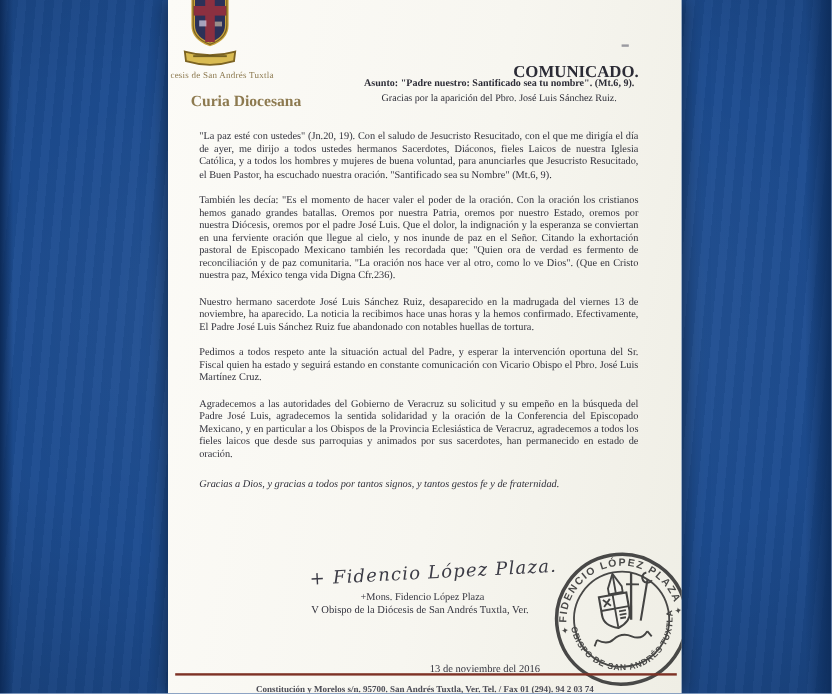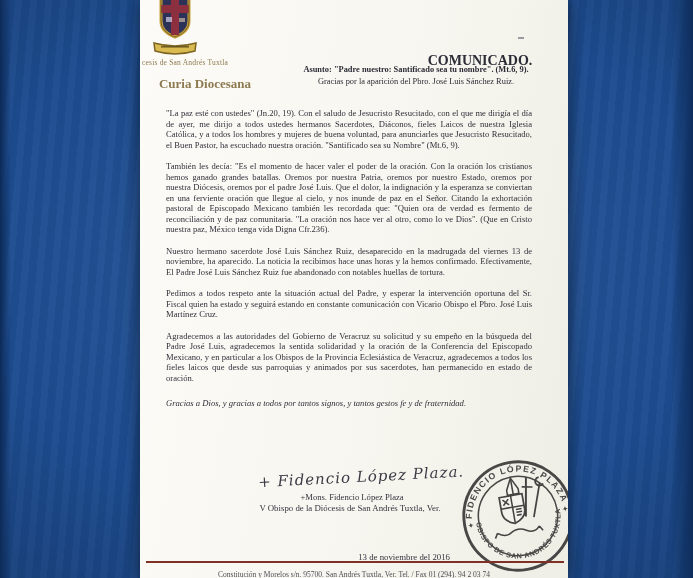--- a/index.html
+++ b/index.html
@@ -64,21 +64,21 @@
   .doc-date{ position:absolute; top:552px; left:110px; width:200px; text-align:right;
     font-size:8.8px; color:#34343e; }
 
   
   .seal{ position:absolute; top:458px; left:320px; width:116px; height:116px;
     transform:rotate(-10deg); opacity:0.85; }
 
   
   .footer-line{ position:absolute; top:561px; left:6px; width:418px; height:2px; }
   .footer-text{ position:absolute; top:570px; left:0; width:428px; text-align:center;
-    font-size:7.5px; font-weight:normal; color:#4c4c55; white-space:nowrap; }
+    font-size:7.5px; font-weight:bold; color:#4c4c55; white-space:nowrap; }
 </style>
 </head>
 <body>
 
 <div class="screen">
   <div class="bg-vignette"></div>
   <div class="bg-left-strip"></div>
   <div class="bg-right-strip"></div>
 
   <div class="page">

